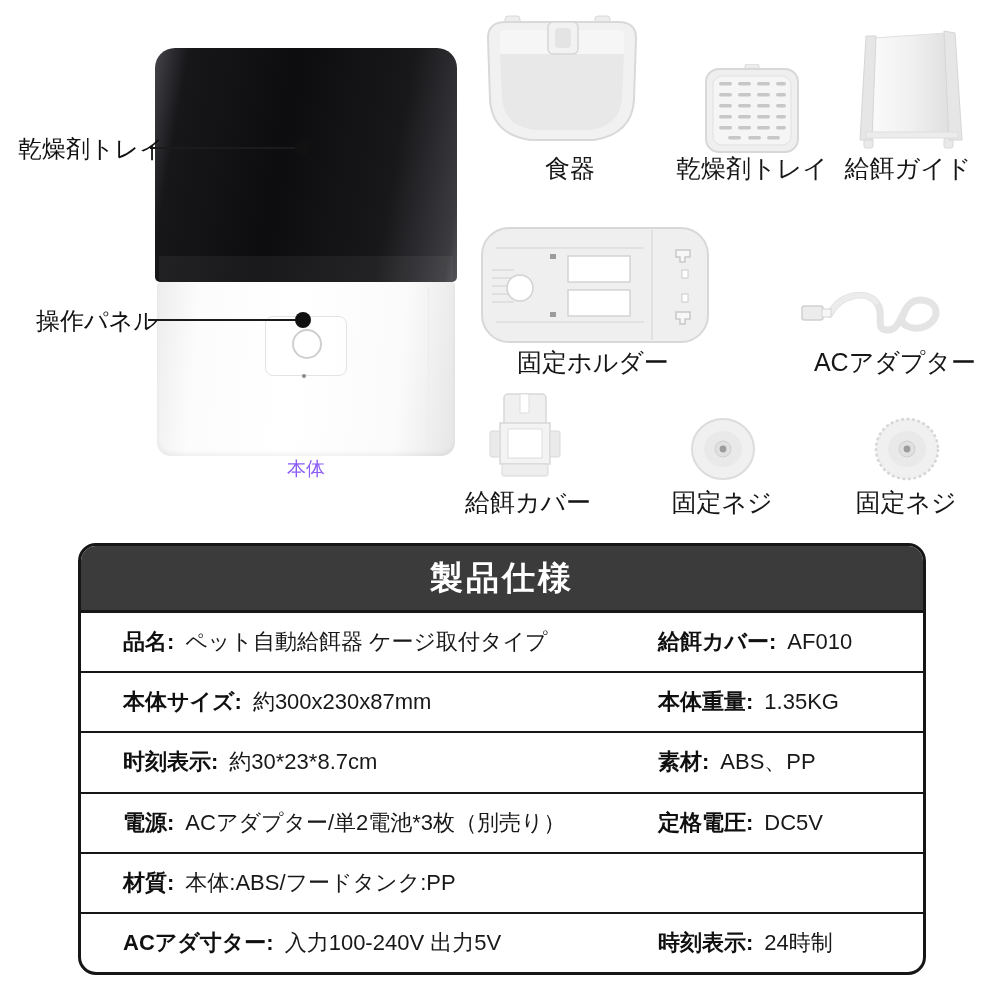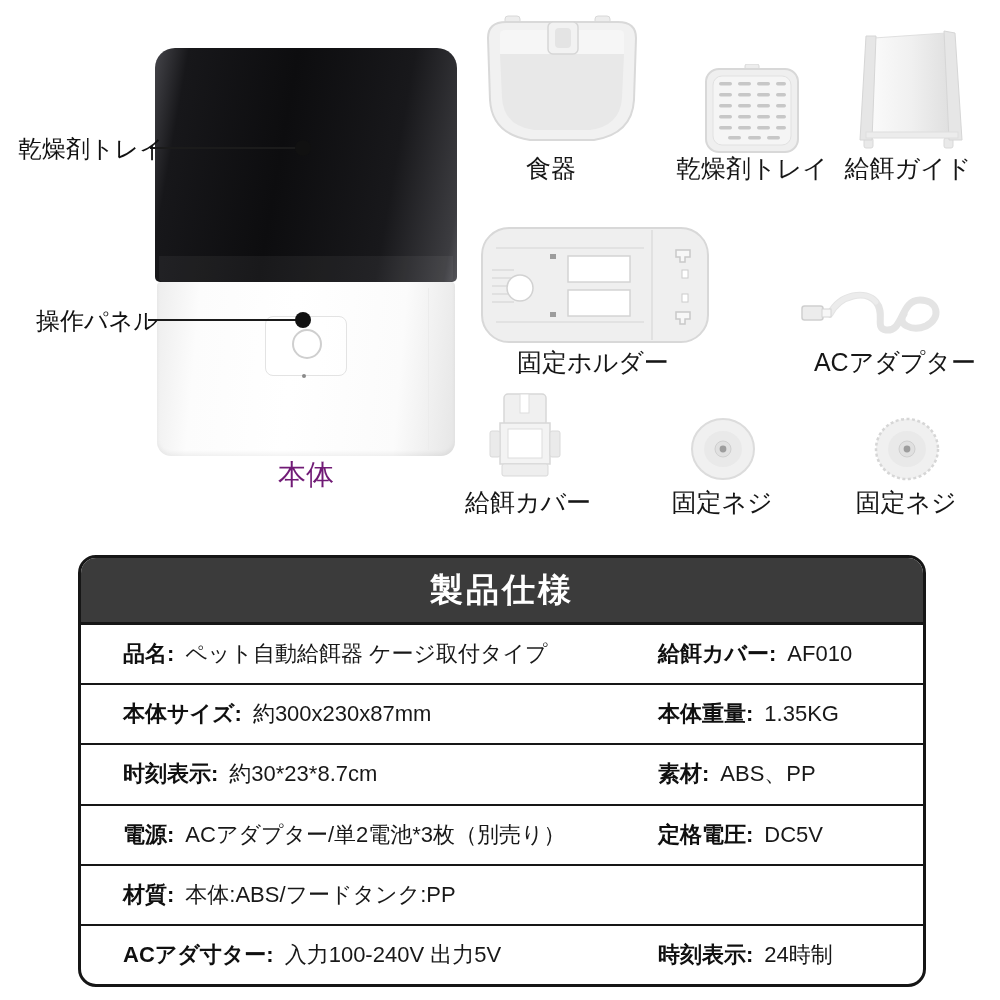--- a/index.html
+++ b/index.html
@@ -35,27 +35,27 @@
   .panel-dot{position:absolute;left:145px;top:92px;width:4px;height:4px;border-radius:50%;background:#8a8a8a;}
   .callout-dot{position:absolute;width:16px;height:16px;border-radius:50%;background:#111;}
   .dot-tank{left:295px;top:140px;}
   .dot-panel{left:295px;top:312px;}
   .callout-line{position:absolute;height:2px;background:#1b1b1b;}
   .line-tank{left:150px;top:147px;width:150px;}
   .line-panel{left:148px;top:319px;width:152px;}
   .callout-label{position:absolute;font-size:24px;font-weight:500;color:#111;white-space:nowrap;}
   .label-tank{left:18px;top:133px;}
   .label-panel{left:36px;top:305px;}
-  .unit-label{position:absolute;left:155px;top:456px;width:302px;text-align:center;font-size:28px;font-weight:500;color:#701a75;}
+  .unit-label{position:absolute;left:155px;top:456px;width:302px;text-align:center;font-size:19px;font-weight:500;color:#8b5cf6;}
   
   .part{position:absolute;}
   .part-label{position:absolute;width:200px;text-align:center;font-size:25px;font-weight:500;color:#161616;white-space:nowrap;}
   
   .spec-table{
-    position:absolute;left:78px;top:555px;width:848px;height:432px;box-sizing:border-box;
+    position:absolute;left:78px;top:543px;width:848px;height:432px;box-sizing:border-box;
     border:3px solid #161616;border-radius:18px;background:#fff;overflow:hidden;
     display:flex;flex-direction:column;
   }
   .spec-header{
     height:64px;flex:0 0 64px;background:#3b3b3b;border-bottom:3px solid #161616;
     display:flex;align-items:center;justify-content:center;
   }
   .spec-title{color:#fff;font-size:33px;font-weight:bold;letter-spacing:3px;}
   .spec-body{flex:1;display:flex;flex-direction:column;}
   .spec-row{flex:1;position:relative;display:flex;align-items:center;}
@@ -93,21 +93,21 @@
     <svg width="168" height="138" viewBox="0 0 168 138">
       <rect x="27" y="2" width="15" height="9" rx="3" fill="#ededed" stroke="#d8d8d8"></rect>
       <rect x="117" y="2" width="15" height="9" rx="3" fill="#ededed" stroke="#d8d8d8"></rect>
       <path d="M10,24 Q10,8 28,8 L140,8 Q158,8 158,24 L156,86 Q154,120 116,126 L52,126 Q14,120 12,86 Z" fill="#f1f1f1" stroke="#d9d9d9" stroke-width="2"></path>
       <path d="M22,40 L146,40 L144,84 Q142,112 112,116 L56,116 Q26,112 24,84 Z" fill="#e8e8e8"></path>
       <path d="M22,20 Q22,16 28,16 L140,16 Q146,16 146,20 L146,40 L22,40 Z" fill="#f6f6f6"></path>
       <rect x="70" y="8" width="30" height="32" rx="5" fill="#f2f2f2" stroke="#d6d6d6" stroke-width="1.5"></rect>
       <rect x="77" y="14" width="16" height="20" rx="4" fill="#e4e4e4"></rect>
     </svg>
   </div>
-  <div class="part-label" style="left:451px;top:152px;">食器</div>
+  <div class="part-label" style="left:470px;top:152px;">食器</div>
 
   <div class="part" style="left:704px;top:64px;">
     <svg width="96" height="90" viewBox="0 0 96 90">
       <rect x="41" y="0" width="14" height="9" rx="2" fill="#ededed" stroke="#d8d8d8"></rect>
       <rect x="2" y="5" width="92" height="83" rx="13" fill="#efefef" stroke="#d8d8d8" stroke-width="2"></rect>
       <rect x="9" y="12" width="78" height="69" rx="9" fill="#f5f5f5" stroke="#e1e1e1"></rect>
       <g fill="#c7c7c7">
         <rect x="15" y="18" width="13" height="3.4" rx="1.7"></rect>
           <rect x="34" y="18" width="13" height="3.4" rx="1.7"></rect>
           <rect x="53" y="18" width="13" height="3.4" rx="1.7"></rect>

